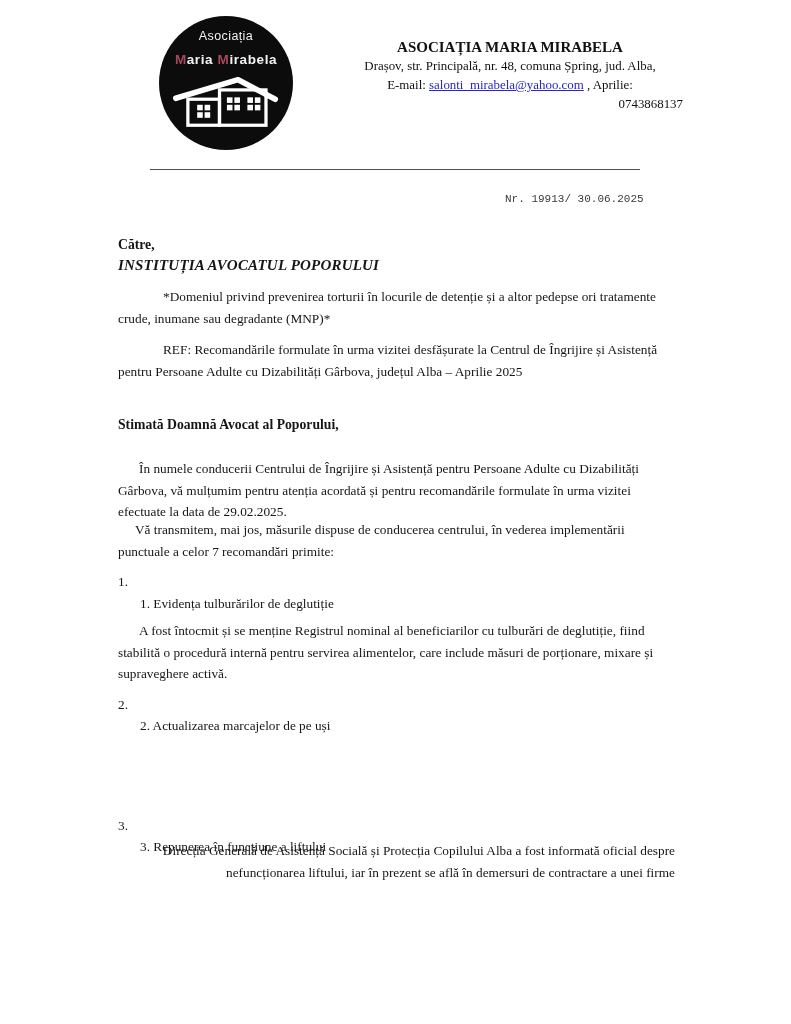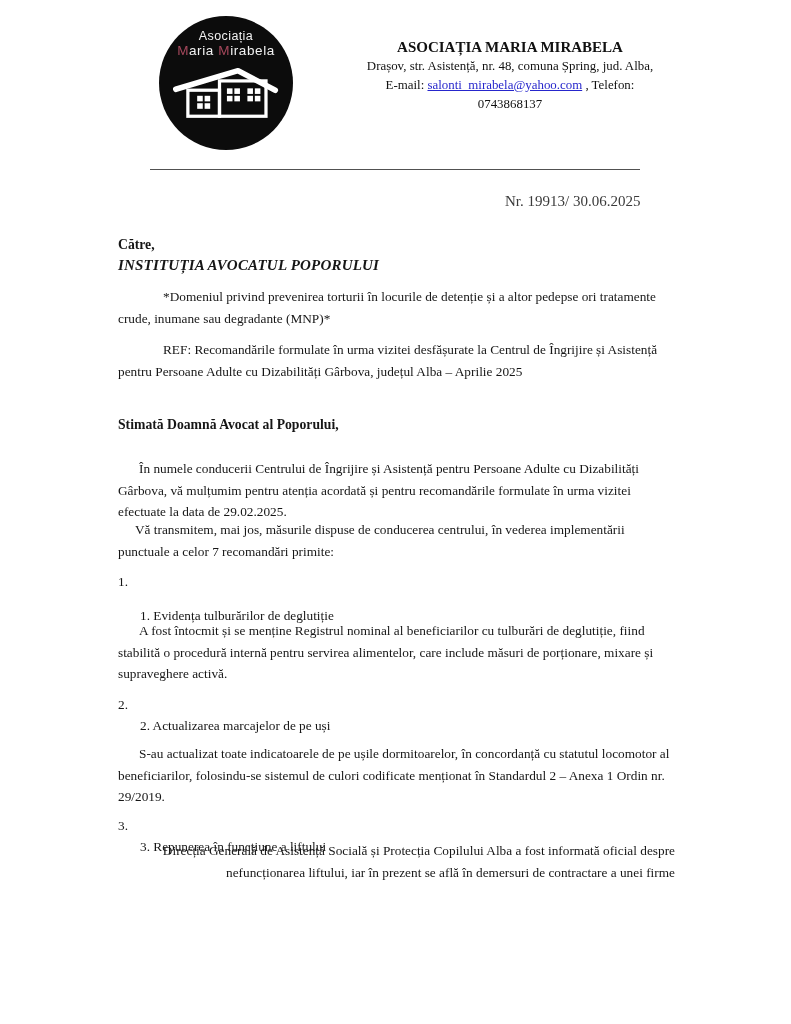--- a/index.html
+++ b/index.html
@@ -11,58 +11,58 @@
   .logo {
     position:absolute; left:159px; top:16px; width:134px; height:134px;
     border-radius:50%; background:#0c0c0c; text-align:center;
   }
   .logo-line1 {
     padding-top:13px; color:#f2f2f2;
     font-family:"Liberation Sans", sans-serif; font-size:12.5px; letter-spacing:0.4px;
   }
   .logo-line2 {
     color:#f2f2f2; font-family:"Liberation Sans", sans-serif;
-    font-size:13.5px; font-weight:normal; letter-spacing:0.6px; margin-top:0;
+    font-size:13.5px; font-weight:bold; letter-spacing:0.6px; margin-top:9px;
   }
   .logo-m { color:#a6485c; }
   .logo-house { display:block; margin:5px auto 0 auto; }
 
   .header-text {
     position:absolute; left:337px; top:38px; width:346px;
     text-align:center; font-size:12.9px; line-height:18.9px; color:#111;
   }
   .header-title { font-weight:bold; font-size:15px; }
-  .header-phone { text-align:center; }
+  .header-phone { text-align:right; }
   .email-link { color:#2626cc; text-decoration:underline; cursor:pointer; }
 
   .divider {
     position:absolute; left:150px; top:169px; width:490px; height:0;
     border-top:1.6px solid #515151;
   }
   .doc-number {
     position:absolute; left:505px; top:193px;
-    font-family:Liberation Serif, serif; font-size:15px; color:#3a3a3a;text-align:right;
+    font-family:Liberation Mono, monospace; font-size:11px; color:#3a3a3a;text-align:right;
   }
 
   
   .block {
     position:absolute; left:118px; width:557px;
     font-size:13.3px; line-height:21.6px;
   }
   .addr       { top:235px; }
   .addr-to    { font-weight:bold; font-size:13.7px; line-height:20px; }
   .addr-name  { font-weight:bold; font-style:italic; font-size:15px; line-height:21px; letter-spacing:0.2px; }
   .p-domain   { top:286px; text-indent:45px; }
   .p-ref      { top:339px; text-indent:45px; }
   .salutation { top:414px; font-weight:bold; font-size:13.7px; }
   .p-intro1   { top:458px; text-indent:21px; }
   .p-intro2   { top:519px; text-indent:17px; }
   .sec-num    { width:40px; }
   .sec1-num   { top:571px; }
-  .sec1-title { top:593px; padding-left:22px;margin-top:12px; }
+  .sec1-title { top:593px; padding-left:22px; }
   .sec1-body  { top:620px; text-indent:21px; }
   .sec2-num   { top:694px; }
   .sec2-title { top:715px; padding-left:22px; }
   .sec2-body  { top:743px; text-indent:21px; }
   .sec3-num   { top:815px; }
   .sec3-title { top:836px; padding-left:22px; }
   .sec3-body  { top:840px; text-indent:21px;text-align:right; }
 </style>
 </head>
 <body>
@@ -88,22 +88,22 @@
         <rect x="80" y="26" width="6" height="6"></rect>
           <rect x="88" y="26" width="6" height="6"></rect>
         <rect x="80" y="34" width="6" height="6"></rect>
           <rect x="88" y="34" width="6" height="6"></rect>
       </g>
     </svg>
   </div>
 
   <div class="header-text">
     <div class="header-title">ASOCIAȚIA MARIA MIRABELA</div>
-    <div>Drașov, str. Asistență, nr. 48, comuna Șpring, jud. Alba,</div>
-    <div><span>E-mail: </span><a class="email-link">salonti_mirabela@yahoo.com</a><span> , Telefon:</span></div>
+    <div>Drașov, str. Principală, nr. 48, comuna Șpring, jud. Alba,</div>
+    <div><span>E-mail: </span><a class="email-link">salonti_mirabela@yahoo.com</a><span> , Aprilie:</span></div>
     <div class="header-phone">0743868137</div>
   </div>
 
   <div class="divider"></div>
 
   <div class="doc-number">Nr. 19913/ 30.06.2025</div>
 
   <div class="block p-domain">*Domeniul privind prevenirea torturii în locurile de detenție și a altor pedepse ori tratamente crude, inumane sau degradante (MNP)*</div>
 
   <div class="block addr">
@@ -118,19 +118,18 @@
   <div class="block p-intro1">În numele conducerii Centrului de Îngrijire și Asistență pentru Persoane Adulte cu Dizabilități Gârbova, vă mulțumim pentru atenția acordată și pentru recomandările formulate în urma vizitei efectuate la data de 29.02.2025.</div>
 
   <div class="block p-intro2">Vă transmitem, mai jos, măsurile dispuse de conducerea centrului, în vederea implementării punctuale a celor 7 recomandări primite:</div>
 
   <div class="block sec-num sec1-num">1.</div>
   <div class="block sec1-title">1. Evidența tulburărilor de deglutiție</div>
   <div class="block sec1-body">A fost întocmit și se menține Registrul nominal al beneficiarilor cu tulburări de deglutiție, fiind stabilită o procedură internă pentru servirea alimentelor, care include măsuri de porționare, mixare și supraveghere activă.</div>
 
   <div class="block sec-num sec2-num">2.</div>
   <div class="block sec2-title">2. Actualizarea marcajelor de pe uși</div>
-  <div class="block sec2-body">S-au actualizat toate indicatoarele de pe ușile dormitoarelor, în concordanță cu statutul locomotor al beneficiarilor, folosindu-se sistemul de culori codificate menționat în Standardul 2 – Anexa 1 Ordin nr. 29/2019.</div>
 
   <div class="block sec-num sec3-num">3.</div>
   <div class="block sec3-title">3. Repunerea în funcțiune a liftului</div>
   <div class="block sec3-body">Direcția Generală de Asistență Socială și Protecția Copilului Alba a fost informată oficial despre nefuncționarea liftului, iar în prezent se află în demersuri de contractare a unei firme</div>
 
 </div>
 
 </body></html>

